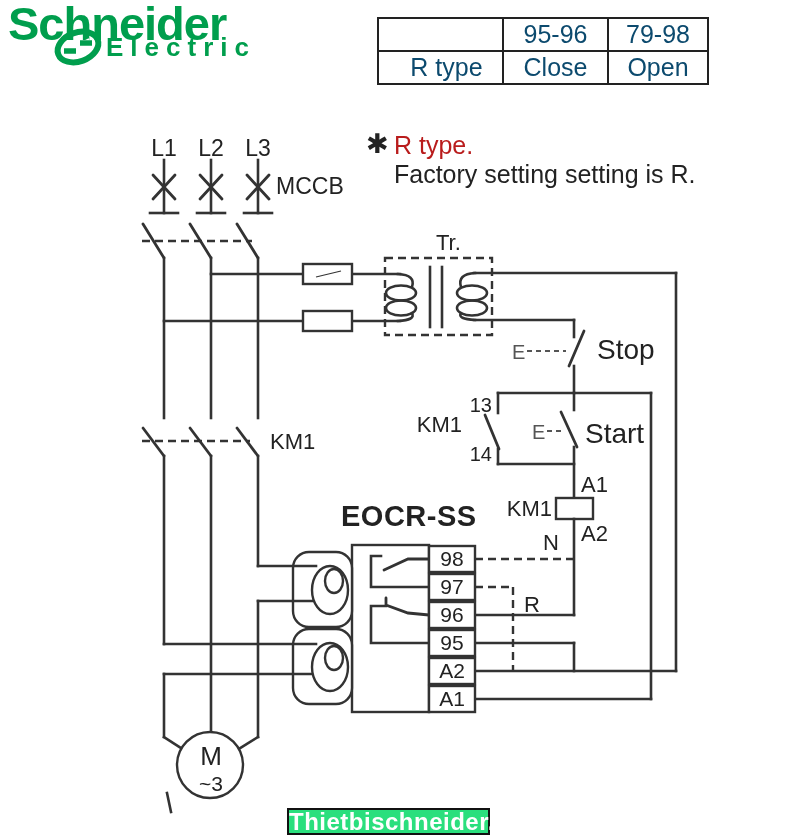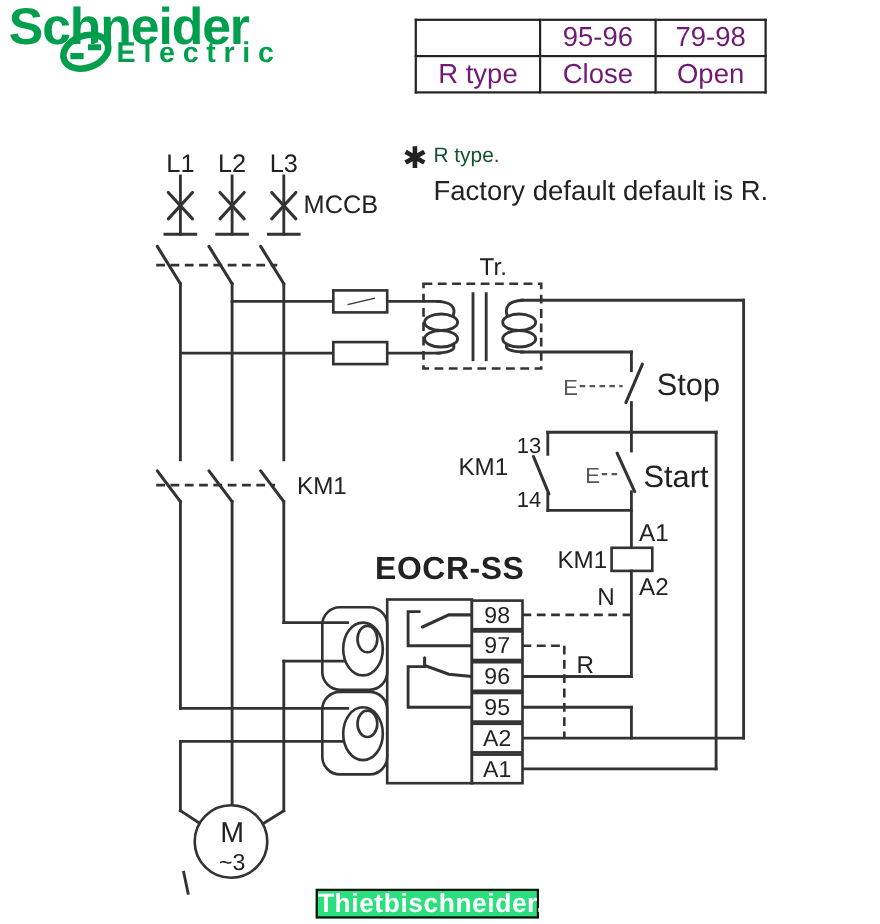--- a/index.html
+++ b/index.html
@@ -9,28 +9,28 @@
   
   .brand{position:absolute;left:8px;top:-4px;font-size:47px;font-weight:bold;
          color:#009E4D;letter-spacing:-1px;}
   .brand-sub{position:absolute;left:106px;top:32px;font-size:26px;font-weight:bold;
          color:#009E4D;letter-spacing:7px;}
   .brand-mark{position:absolute;left:52px;top:26px;}
 
   
   .ctable{position:absolute;left:377px;top:17px;border-collapse:collapse;}
   .ctable td{border:2px solid #222;text-align:center;vertical-align:middle;
-             font-size:25px;color:#701a75;padding:0;}
-  .ctable td.c1{width:111px;height:31px;}
+             font-size:25px;color:#0c4a6e;padding:0;}
+  .ctable td.c1{width:111px;height:31px;padding-left:12px;}
   .ctable td.c2{width:103px;}
   .ctable td.c3{width:98px;}
 
   
   .note-star{position:absolute;left:366px;top:128px;font-size:27px;color:#222;}
-  .note-1{position:absolute;left:394px;top:131px;font-size:19px;color:#14532d;}
+  .note-1{position:absolute;left:394px;top:131px;font-size:25px;color:#b91c1c;}
   .note-2{position:absolute;left:394px;top:160px;font-size:25px;color:#222;}
 
   
   .circuit{position:absolute;left:0;top:0;}
   .w{stroke:#333;stroke-width:2.6;fill:none;stroke-linecap:square;}
   .wr{stroke:#333;stroke-width:2.8;fill:none;stroke-linecap:round;}
   .dash{stroke:#333;stroke-width:2.4;fill:none;stroke-dasharray:8 5;}
   .edash{stroke:#555;stroke-width:2;fill:none;stroke-dasharray:5 4;}
   .box{stroke:#333;stroke-width:2.4;fill:#fff;}
   .lbl{font-family:"Liberation Sans",sans-serif;fill:#222;}
@@ -70,21 +70,21 @@
     <tr>
       <td class="c1">R type</td>
       <td class="c2">Close</td>
       <td class="c3">Open</td>
     </tr>
   </tbody>
     </table>
 
   <div class="note-star">✱</div>
   <div class="note-1">R type.</div>
-  <div class="note-2">Factory default default is R.</div>
+  <div class="note-2">Factory setting setting is R.</div>
 
   <svg class="circuit" width="800" height="840" viewBox="0 0 800 840">
 
     <g>
       <text class="lbl s23" x="164" y="156" text-anchor="middle">L1</text>
       <text class="lbl s23" x="211" y="156" text-anchor="middle">L2</text>
       <text class="lbl s23" x="258" y="156" text-anchor="middle">L3</text>
       <text class="lbl s23" x="276" y="194">MCCB</text>
     </g>
 

